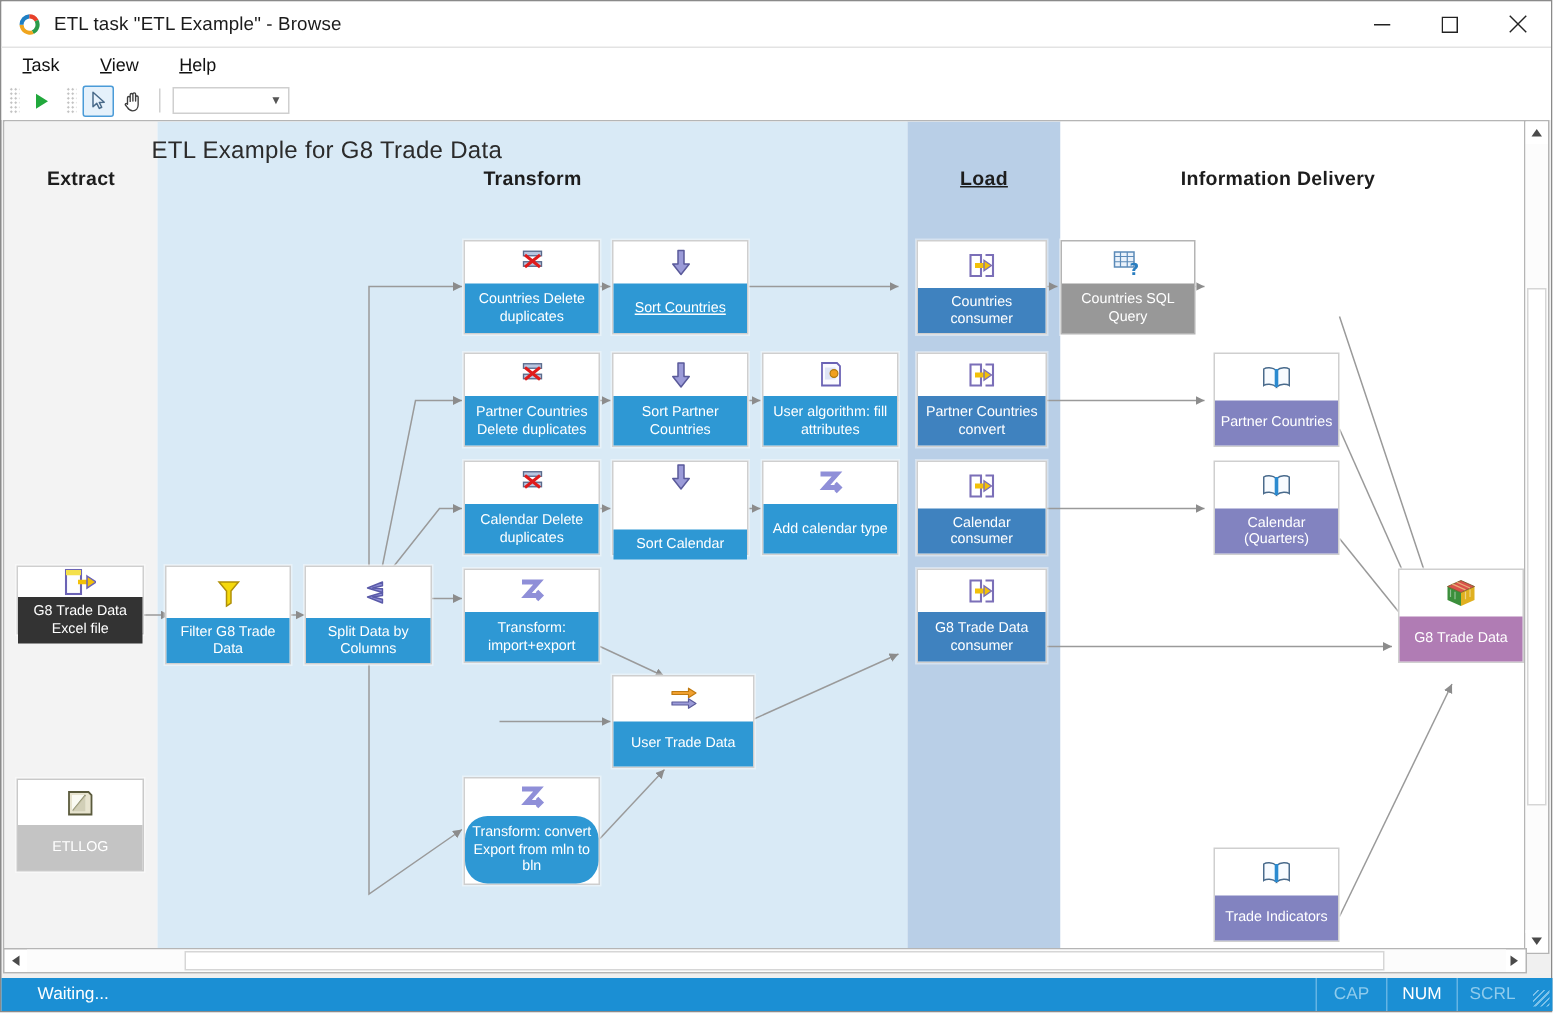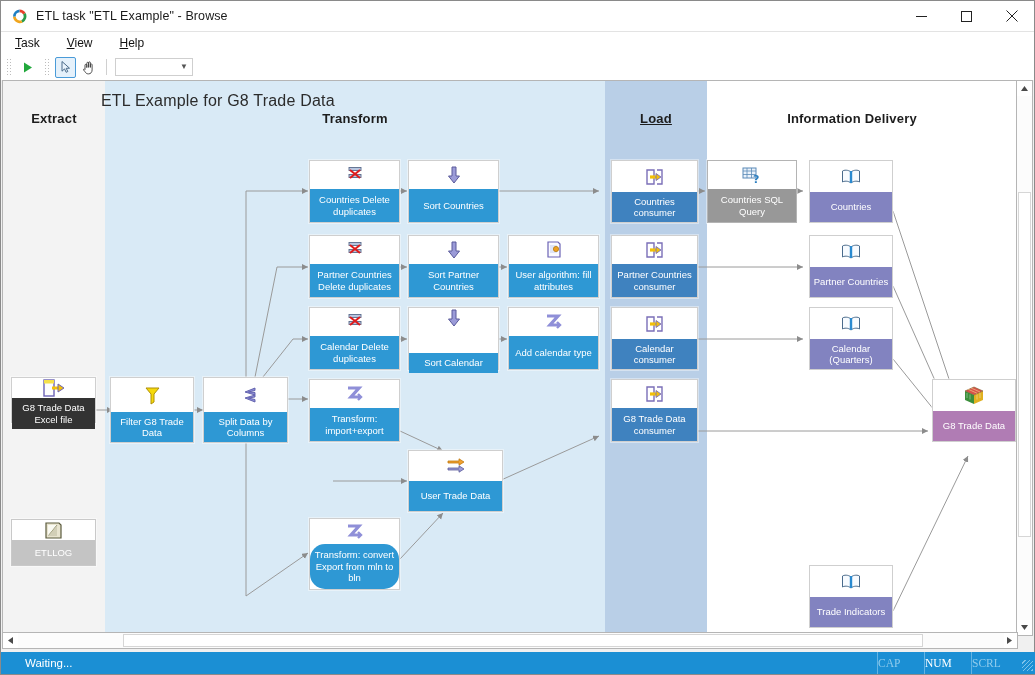--- a/index.html
+++ b/index.html
@@ -92,21 +92,21 @@
            border:1px solid #b5b5b5;box-sizing:border-box;}
   .hs-arrow{position:absolute;top:0;width:15px;height:15px;display:flex;align-items:center;justify-content:center;}
   .hs-track{position:absolute;left:15px;top:0;width:986px;height:15px;background:#fcfcfc;}
   .hs-thumb{position:absolute;left:105px;top:1px;width:800px;height:13px;background:#fff;border:1px solid #d6d6d6;box-sizing:border-box;}
 
   
   .statusbar{position:absolute;left:0;bottom:0;width:1035px;height:22px;background:#1b8fd4;
              display:flex;align-items:center;color:#fff;font-size:11.5px;box-sizing:border-box;}
   .st-msg{padding-left:24px;}
   .st-right{margin-left:auto;display:flex;align-items:center;height:22px;}
-  .st-cell{width:46px;border-left:1px solid #64b4e4;line-height:22px;height:22px;font-family:Liberation Serif, serif;}
+  .st-cell{width:46px;text-align:center;border-left:1px solid #64b4e4;line-height:22px;height:22px;}
   .st-cell.dim{color:#8fcbec;}
   .st-grip{width:18px;height:22px;position:relative;}
   .st-grip:after{content:"";position:absolute;right:3px;bottom:3px;width:11px;height:11px;
       background:repeating-linear-gradient(135deg,transparent 0 2px,#7cc2ea 2px 3px);}
 </style>
 </head>
 <body>
 
 <div class="app">
 
@@ -243,21 +243,21 @@
           <svg width="21" height="18" viewBox="0 0 21 18">
             <rect x="1" y="1" width="10" height="16" fill="#fdfdfd" stroke="#6b63b5" stroke-width="1.4"></rect>
             <rect x="1" y="1" width="10" height="3.5" fill="#f4e04a"></rect>
             <path d="M9 9 L18 9" stroke="#f2c009" stroke-width="3"></path>
             <path d="M15 5 L21 9 L15 13 Z" fill="#f2c009" stroke="#6b63b5" stroke-width="1"></path>
           </svg>
         </div>
         <div class="lbl" style="height:30px;">G8 Trade Data Excel file</div>
       </div>
 
-      <div class="node n-log" style="left:8px;top:438px;width:85px;height:47px;">
+      <div class="node n-log" style="left:8px;top:438px;width:85px;height:62px;">
         <div class="icon">
           <svg width="19" height="19" viewBox="0 0 19 19">
             <path d="M2 2h13l2 2v13H2z" fill="#e8e4cf" stroke="#5a5a3c" stroke-width="1.2"></path>
             <path d="M4 4h9v11H4z" fill="#fafaf2"></path>
             <path d="M4.5 14.5 L13 4" stroke="#8a8a6a" stroke-width="1"></path>
             <path d="M13 15 L13 4 L4 15 Z" fill="#c8c4a8" opacity=".8"></path>
           </svg>
         </div>
         <div class="lbl" style="height:22px;">ETLLOG</div>
       </div>
@@ -313,21 +313,21 @@
         </div>
         <div class="lbl" style="height:25px;">Calendar Delete duplicates</div>
       </div>
 
       <div class="node n-transform" style="left:405px;top:79px;width:91px;height:63px;">
         <div class="icon">
           <svg width="14" height="18" viewBox="0 0 14 18">
             <path d="M5 1 h4 v9 h3.5 L7 17 L1.5 10 H5 z" fill="#9b9bd8" stroke="#5a5a9a" stroke-width="1" stroke-linejoin="round"></path>
           </svg>
         </div>
-        <div class="lbl" style="height:25px;">Sort Countries</div>
+        <div class="lbl" style="height:25px;text-decoration:underline;">Sort Countries</div>
       </div>
 
       <div class="node n-transform" style="left:405px;top:154px;width:91px;height:63px;">
         <div class="icon">
           <svg width="14" height="18" viewBox="0 0 14 18">
             <path d="M5 1 h4 v9 h3.5 L7 17 L1.5 10 H5 z" fill="#9b9bd8" stroke="#5a5a9a" stroke-width="1" stroke-linejoin="round"></path>
           </svg>
         </div>
         <div class="lbl" style="height:25px;">Sort Partner Countries</div>
       </div>
@@ -406,21 +406,21 @@
 
       <div class="node n-load" style="left:608px;top:154px;width:87px;height:63px;">
         <div class="icon">
           <svg width="19" height="18" viewBox="0 0 19 18">
             <path d="M2 2 h7 v14 H2z" fill="#fff" stroke="#7b6fb8" stroke-width="1.4"></path>
             <path d="M12 2 h5 v14 h-5" fill="none" stroke="#7b6fb8" stroke-width="1.4"></path>
             <path d="M5 9 h8" stroke="#f2c009" stroke-width="3.2"></path>
             <path d="M11 5.5 L16 9 L11 12.5 Z" fill="#f2c009" stroke="#7b6fb8" stroke-width=".9"></path>
           </svg>
         </div>
-        <div class="lbl" style="height:25px;">Partner Countries consumer</div>
+        <div class="lbl" style="height:25px;">Partner Countries convert</div>
       </div>
 
       <div class="node n-load" style="left:608px;top:226px;width:87px;height:63px;">
         <div class="icon">
           <svg width="19" height="18" viewBox="0 0 19 18">
             <path d="M2 2 h7 v14 H2z" fill="#fff" stroke="#7b6fb8" stroke-width="1.4"></path>
             <path d="M12 2 h5 v14 h-5" fill="none" stroke="#7b6fb8" stroke-width="1.4"></path>
             <path d="M5 9 h8" stroke="#f2c009" stroke-width="3.2"></path>
             <path d="M11 5.5 L16 9 L11 12.5 Z" fill="#f2c009" stroke="#7b6fb8" stroke-width=".9"></path>
           </svg>
@@ -444,30 +444,20 @@
         <div class="icon">
           <svg width="22" height="18" viewBox="0 0 22 18">
             <rect x="2" y="2" width="13" height="10" fill="#eaf2fb" stroke="#5b8ab8" stroke-width="1"></rect>
             <path d="M2 5 h13 M2 8.5 h13 M6 2 v10 M10.5 2 v10" stroke="#5b8ab8" stroke-width=".8"></path>
             <text x="12" y="17" font-family="DejaVu Sans" font-size="11" font-weight="bold" fill="#2a7ec0">?</text>
           </svg>
         </div>
         <div class="lbl" style="height:25px;">Countries SQL Query</div>
       </div>
 
-      <div class="node n-info" style="left:806px;top:79px;width:84px;height:63px;">
-        <div class="icon">
-          <svg width="22" height="18" viewBox="0 0 22 18">
-            <path d="M11 4 C8 1.5 4 2 2.5 3 V14 C4 13 8 12.5 11 15z" fill="#f7fbff" stroke="#4a6b8c" stroke-width="1"></path>
-            <path d="M11 4 C14 1.5 18 2 19.5 3 V14 C18 13 14 12.5 11 15z" fill="#f7fbff" stroke="#4a6b8c" stroke-width="1"></path>
-            <rect x="9.8" y="3" width="2.4" height="12" fill="#2a8ad0"></rect>
-          </svg>
-        </div>
-        <div class="lbl" style="height:22px;">Countries</div>
-      </div>
 
       <div class="node n-info" style="left:806px;top:154px;width:84px;height:63px;">
         <div class="icon">
           <svg width="22" height="18" viewBox="0 0 22 18">
             <path d="M11 4 C8 1.5 4 2 2.5 3 V14 C4 13 8 12.5 11 15z" fill="#f7fbff" stroke="#4a6b8c" stroke-width="1"></path>
             <path d="M11 4 C14 1.5 18 2 19.5 3 V14 C18 13 14 12.5 11 15z" fill="#f7fbff" stroke="#4a6b8c" stroke-width="1"></path>
             <rect x="9.8" y="3" width="2.4" height="12" fill="#2a8ad0"></rect>
           </svg>
         </div>
         <div class="lbl" style="height:22px;">Partner Countries</div>

